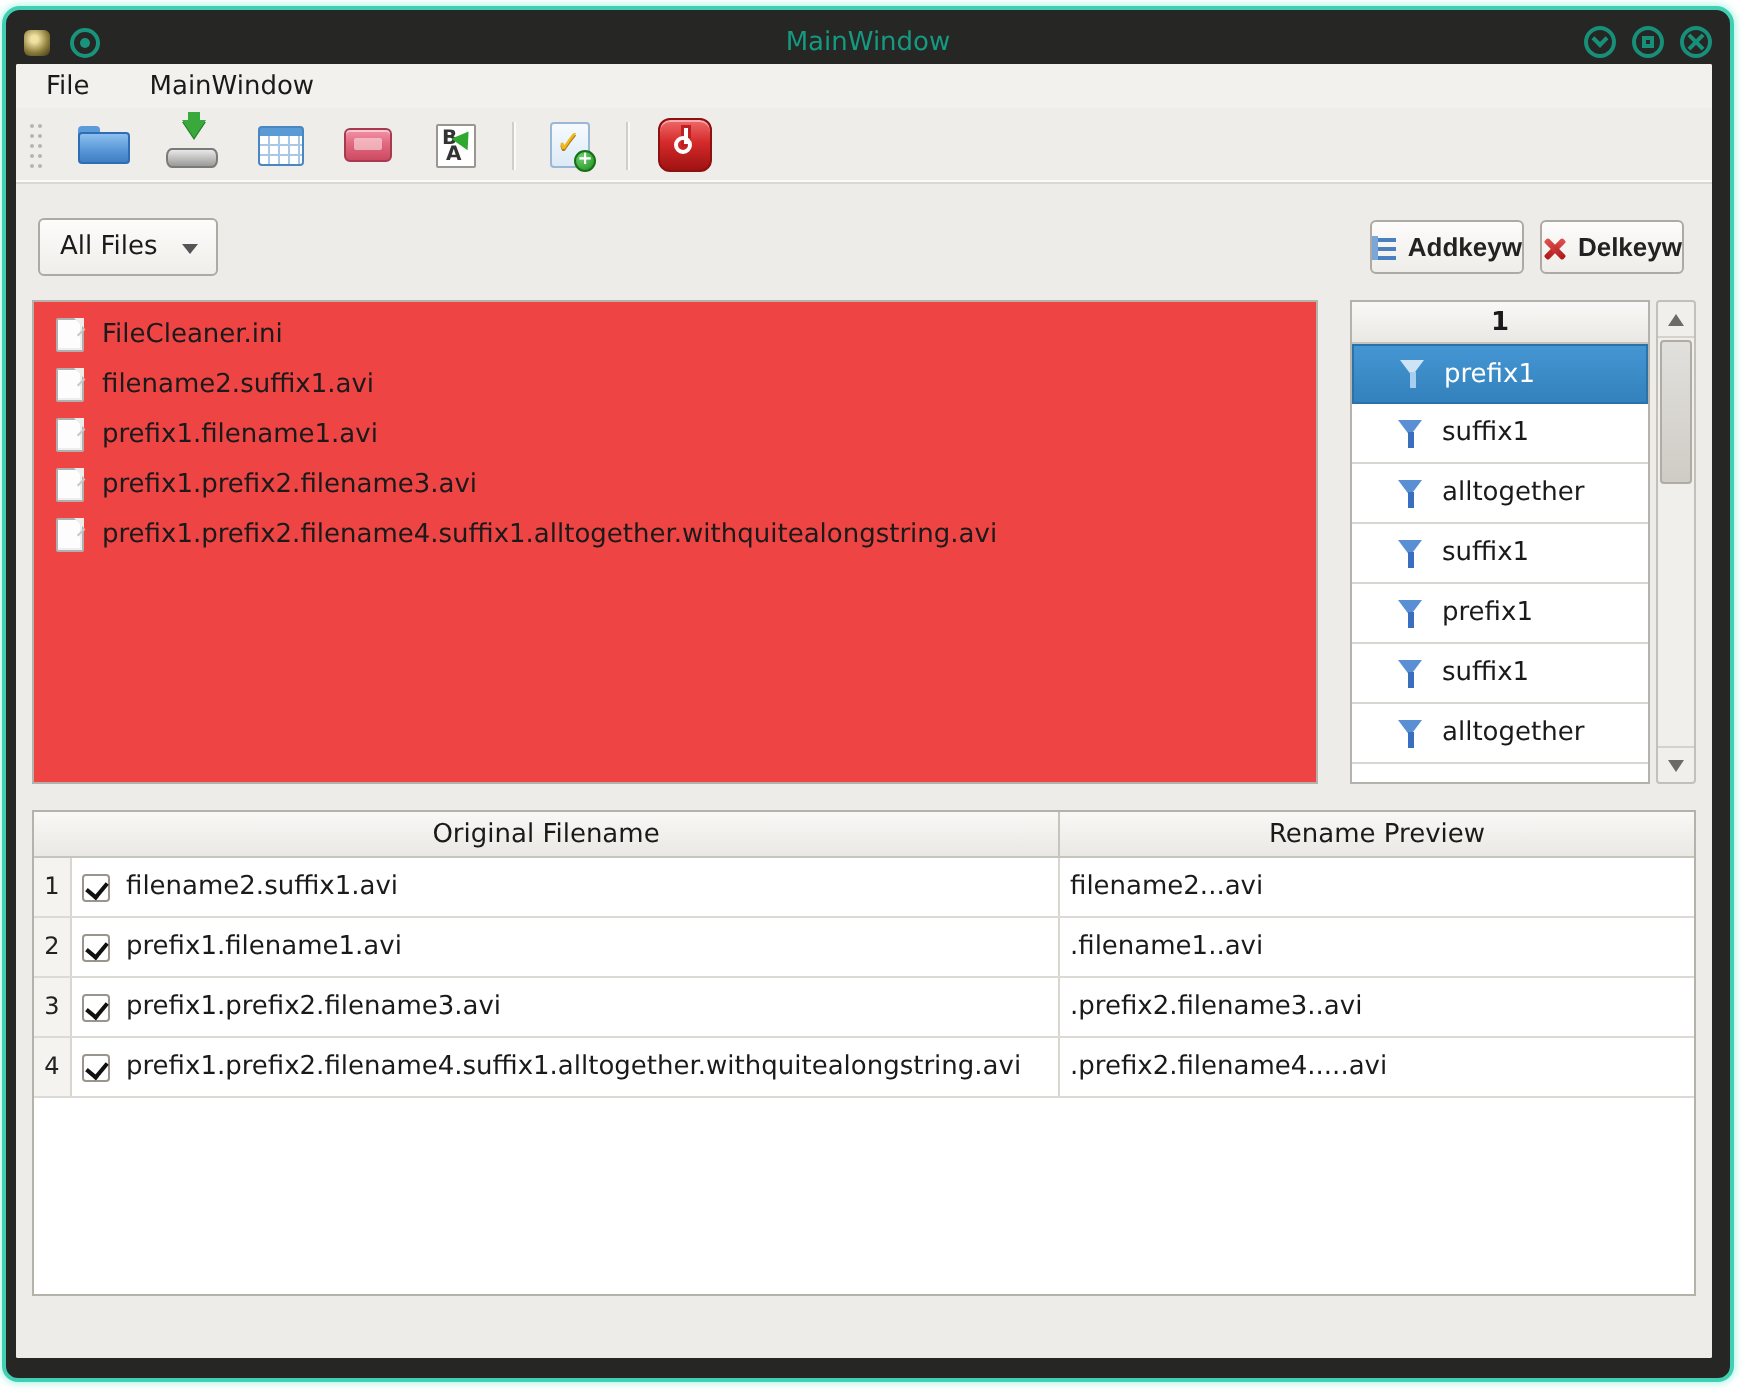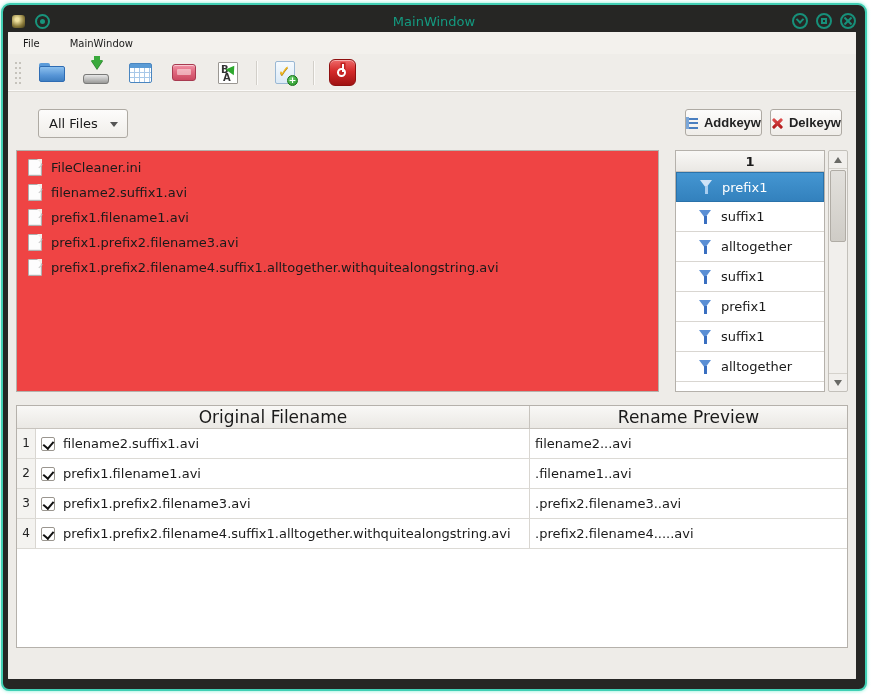--- a/index.html
+++ b/index.html
@@ -52,21 +52,21 @@
   .glyph-x:before { transform:rotate(45deg);} .glyph-x:after { transform:rotate(-45deg);}
 
   
   .win-body {
     position:absolute; left:5px; right:9px; top:27px; bottom:10px;
     background:#efede9; border-radius:1px; overflow:hidden;
     display:flex; flex-direction:column;
   }
 
   .menubar { height:22px; background:#f3f1ed; display:flex; align-items:center;
-    padding-left:13px; gap:26px; font-size:10px; }
+    padding-left:13px; gap:26px; font-size:13px; }
   .menu-item { padding:2px 2px; cursor:default; }
 
   .toolbar { height:38px; display:flex; align-items:center; padding-left:6px; gap:12px;
     background:#efede9; border-bottom:1px solid #dbd8d2; box-shadow:inset 0 -1px 0 #fbfaf8; }
   .grip { width:8px; height:24px; position:relative; margin-right:2px; }
   .grip:before { content:""; position:absolute; left:1px; top:1px; width:2px; height:2px; border-radius:50%;
     background:#b8b4ad;
     box-shadow:0 5px 0 #b8b4ad,0 10px 0 #b8b4ad,0 15px 0 #b8b4ad,0 20px 0 #b8b4ad,
       4px 0 0 #b8b4ad,4px 5px 0 #b8b4ad,4px 10px 0 #b8b4ad,4px 15px 0 #b8b4ad,4px 20px 0 #b8b4ad; }
   .tool-btn { width:32px; height:30px; display:flex; align-items:center; justify-content:center; border-radius:3px; }
@@ -113,21 +113,21 @@
   .i-power { width:27px; height:27px; border-radius:6px; border:1px solid #8f1010;
     background:linear-gradient(180deg,#ef6a6a 0%,#d42a2a 45%,#a01212 100%);
     box-shadow:inset 0 1px 0 rgba(255,255,255,.45); position:relative; }
   .i-power .ring { position:absolute; left:7px; top:8px; width:9px; height:9px; border:2px solid #fff; border-radius:50%; }
   .i-power .bar { position:absolute; left:12px; top:4px; width:2.5px; height:8px; background:#fff;
     box-shadow:0 0 0 1.5px #c02020; }
 
   
   .main { flex:1; padding:0 8px; display:flex; flex-direction:column; background:#eeece8; }
 
-  .controls-row { margin:17px 6px 0 22px; display:flex; }
+  .controls-row { margin:17px 6px 0 3px; display:flex; align-items:center; }
   .combo { display:flex; align-items:center; gap:12px; height:29px; padding:0 9px 0 10px;
     background:linear-gradient(180deg,#fdfcfb,#f0eeea); border:1px solid #aeaaa3; border-radius:3px; }
   .combo-arrow { width:0; height:0; border-left:4px solid transparent; border-right:4px solid transparent;
     border-top:5px solid #555; margin-top:2px; }
   .btn-group { margin-left:auto; display:flex; gap:8px; }
   .push-btn { display:flex; align-items:center; gap:6px; height:27px; padding:0 0;
     background:linear-gradient(180deg,#fdfcfb,#efede9); border:1px solid #aeaaa3; border-radius:3px;
     font-size:13px; font-weight:bold; color:#222; }
   .i-list { width:12px; height:12px;
     background:repeating-linear-gradient(0deg,#4a7fc0 0 2px, transparent 2px 4.5px);
@@ -170,21 +170,21 @@
   .tri-up { width:0; height:0; border-left:4.5px solid transparent; border-right:4.5px solid transparent;
     border-bottom:6px solid #6a6a66; }
   .tri-down { width:0; height:0; border-left:4.5px solid transparent; border-right:4.5px solid transparent;
     border-top:6px solid #6a6a66; }
   .sb-thumb { position:absolute; left:1px; right:1px; top:19px; height:72px;
     background:linear-gradient(180deg,#e2e0dc,#cfccc6); border:1px solid #b0aca5; border-radius:2px; }
 
   .table-area { margin-top:13px; height:243px; background:#fff; border:1px solid #b5b1ab;
     display:flex; flex-direction:column; overflow:hidden; }
   .tbl-header { display:flex; height:23px; background:linear-gradient(180deg,#f9f8f6,#eae8e4);
-    border-bottom:1px solid #c7c3bd; font-size:17px; }
+    border-bottom:1px solid #c7c3bd; font-size:13px; }
   .th { line-height:23px; text-align:center; }
   .th-orig { width:513px; border-right:1px solid #c7c3bd; }
   .th-prev { flex:1; }
   .trow { display:flex; height:30px; border-bottom:1px solid #dcdad5; align-items:stretch; }
   .td-num { width:19px; background:#f4f3f0; border-right:1px solid #d9d6d1; text-align:center;
     line-height:29px; font-size:12px; color:#222; }
   .td-orig { width:494px; border-right:1px solid #d9d6d1; display:flex; align-items:center; gap:8px; padding-left:5px; }
   .td-prev { flex:1; display:flex; align-items:center; padding-left:5px; }
   .checkbox { width:14px; height:14px; background:#fff; border:1px solid #9a968f; border-radius:2px;
     position:relative; flex:none; }

